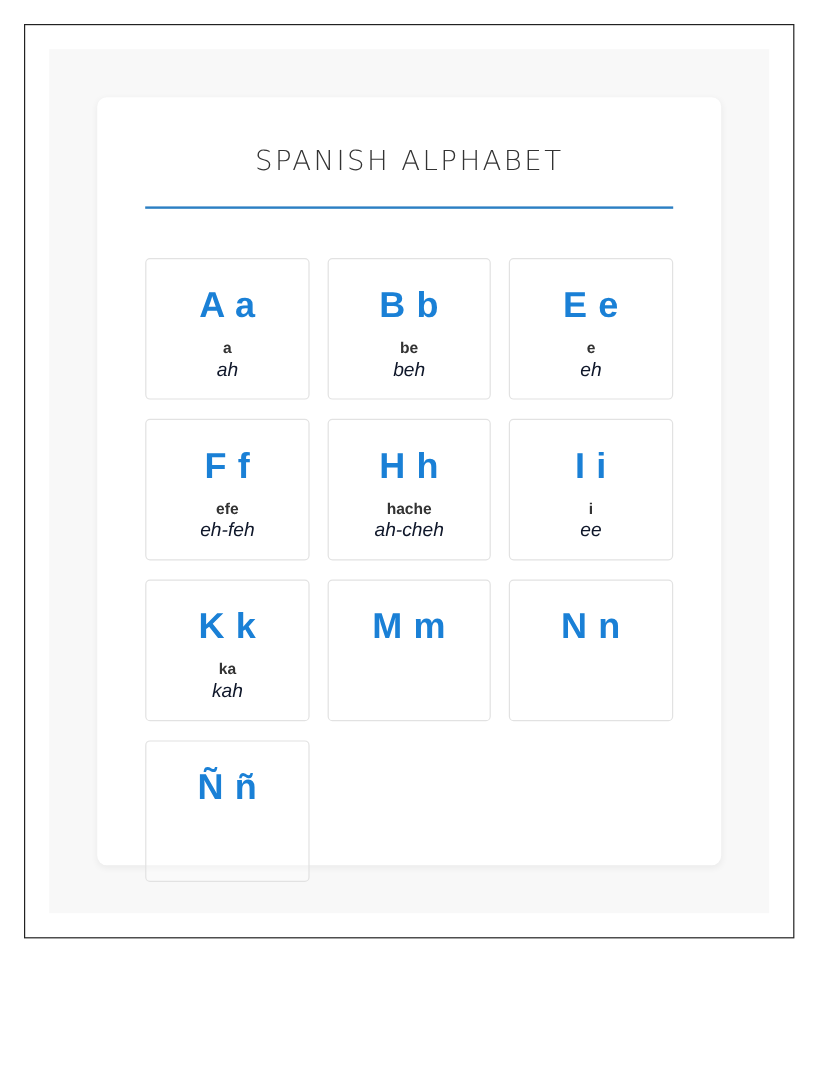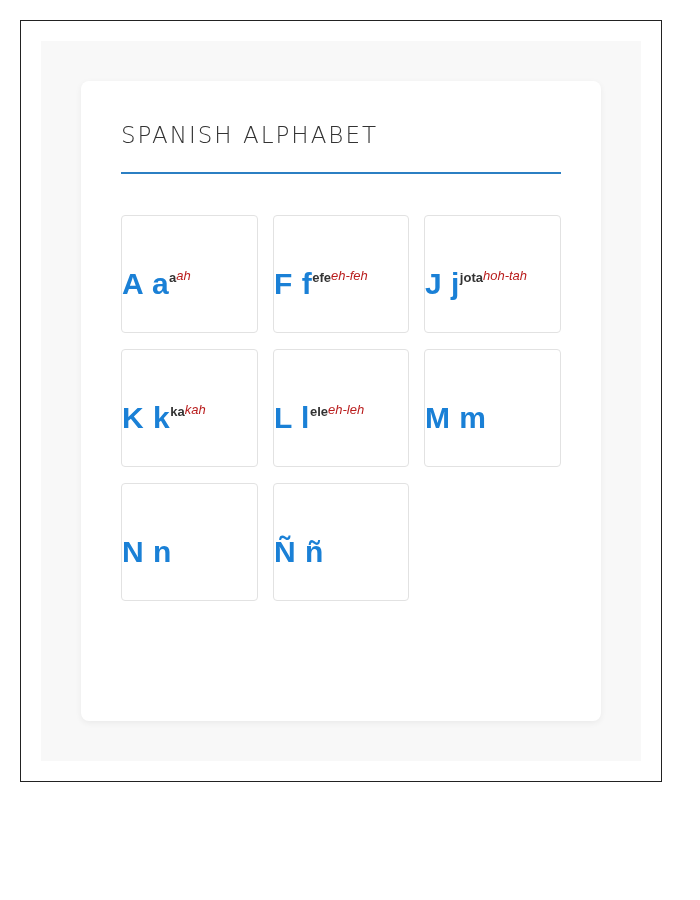--- a/index.html
+++ b/index.html
@@ -14,50 +14,50 @@
   .gray-bg {
     position: absolute; left: 41px; top: 41px; width: 600px; height: 720px;
     background: #f8f8f8;
   }
   .card {
     position: absolute; left: 81px; top: 81px; width: 520px; height: 640px;
     background: #ffffff; border-radius: 8px;
     box-shadow: 0 2px 6px rgba(0,0,0,0.06);
   }
   .title {
-    position: absolute; left: 121px; top: 122px; width: 440px; 
+    position: absolute; left: 121px; top: 122px; width: 440px; text-align: center;
     font-size: 23px; font-weight: 300; letter-spacing: 2px; color: #333333;
     font-family: "DejaVu Sans", sans-serif;
   }
   .title-rule {
     position: absolute; left: 121px; top: 172px; width: 440px; height: 2px;
     background: #2b7fc3;
   }
   .grid-clip {
     position: absolute; left: 0; top: 0; width: 700px; height: 803px; overflow: hidden;
   }
   .grid {
     position: absolute; left: 121px; top: 215px; width: 441px;
     display: grid; grid-template-columns: 137px 136px 137px; column-gap: 15px; row-gap: 16px;
   }
   .letter-card {
     height: 118px; box-sizing: border-box; border: 1px solid #e2e2e2; border-radius: 4px;
     background: rgba(255,255,255,0.35);
-    display: flex; flex-direction: row; align-items: center;
+    display: flex; flex-direction: column; align-items: center;
   }
   .letter {
     margin-top: 20px; font-size: 30px; line-height: 38px; font-weight: bold; color: #1a80d6;
     font-family: "Liberation Sans", sans-serif; letter-spacing: 0.5px;
   }
   .name {
     margin-top: 8px; font-size: 13px; line-height: 16px; font-weight: bold; color: #333333;
     font-family: "Liberation Sans", sans-serif;
   }
   .pron {
-    margin-top: 3px; font-size: 13px; line-height: 16px; font-style: italic; color: #b91c1c;
+    margin-top: 3px; font-size: 16px; line-height: 16px; font-style: italic; color: #0f172a;
     font-family: "Liberation Sans", sans-serif;
   }
 </style>
 </head>
 <body>
 
 <div class="frame"></div>
 <div class="gray-bg"></div>
 <div class="card"></div>
 
@@ -65,38 +65,48 @@
 <div class="title-rule"></div>
 
 <div class="grid-clip">
   <div class="grid">
     <div class="letter-card">
       <div class="letter">A a</div>
       <div class="name">a</div>
       <div class="pron">ah</div>
     </div>
     <div class="letter-card">
+      <div class="letter">B b</div>
+      <div class="name">be</div>
+      <div class="pron">beh</div>
+    </div>
+    <div class="letter-card">
+      <div class="letter">E e</div>
+      <div class="name">e</div>
+      <div class="pron">eh</div>
+    </div>
+    <div class="letter-card">
       <div class="letter">F f</div>
       <div class="name">efe</div>
       <div class="pron">eh-feh</div>
     </div>
     <div class="letter-card">
-      <div class="letter">J j</div>
-      <div class="name">jota</div>
-      <div class="pron">hoh-tah</div>
+      <div class="letter">H h</div>
+      <div class="name">hache</div>
+      <div class="pron">ah-cheh</div>
+    </div>
+    <div class="letter-card">
+      <div class="letter">I i</div>
+      <div class="name">i</div>
+      <div class="pron">ee</div>
     </div>
     <div class="letter-card">
       <div class="letter">K k</div>
       <div class="name">ka</div>
       <div class="pron">kah</div>
-    </div>
-    <div class="letter-card">
-      <div class="letter">L l</div>
-      <div class="name">ele</div>
-      <div class="pron">eh-leh</div>
     </div>
     <div class="letter-card">
       <div class="letter">M m</div>
       <div class="name"></div>
       <div class="pron"></div>
     </div>
     <div class="letter-card">
       <div class="letter">N n</div>
       <div class="name"></div>
       <div class="pron"></div>

